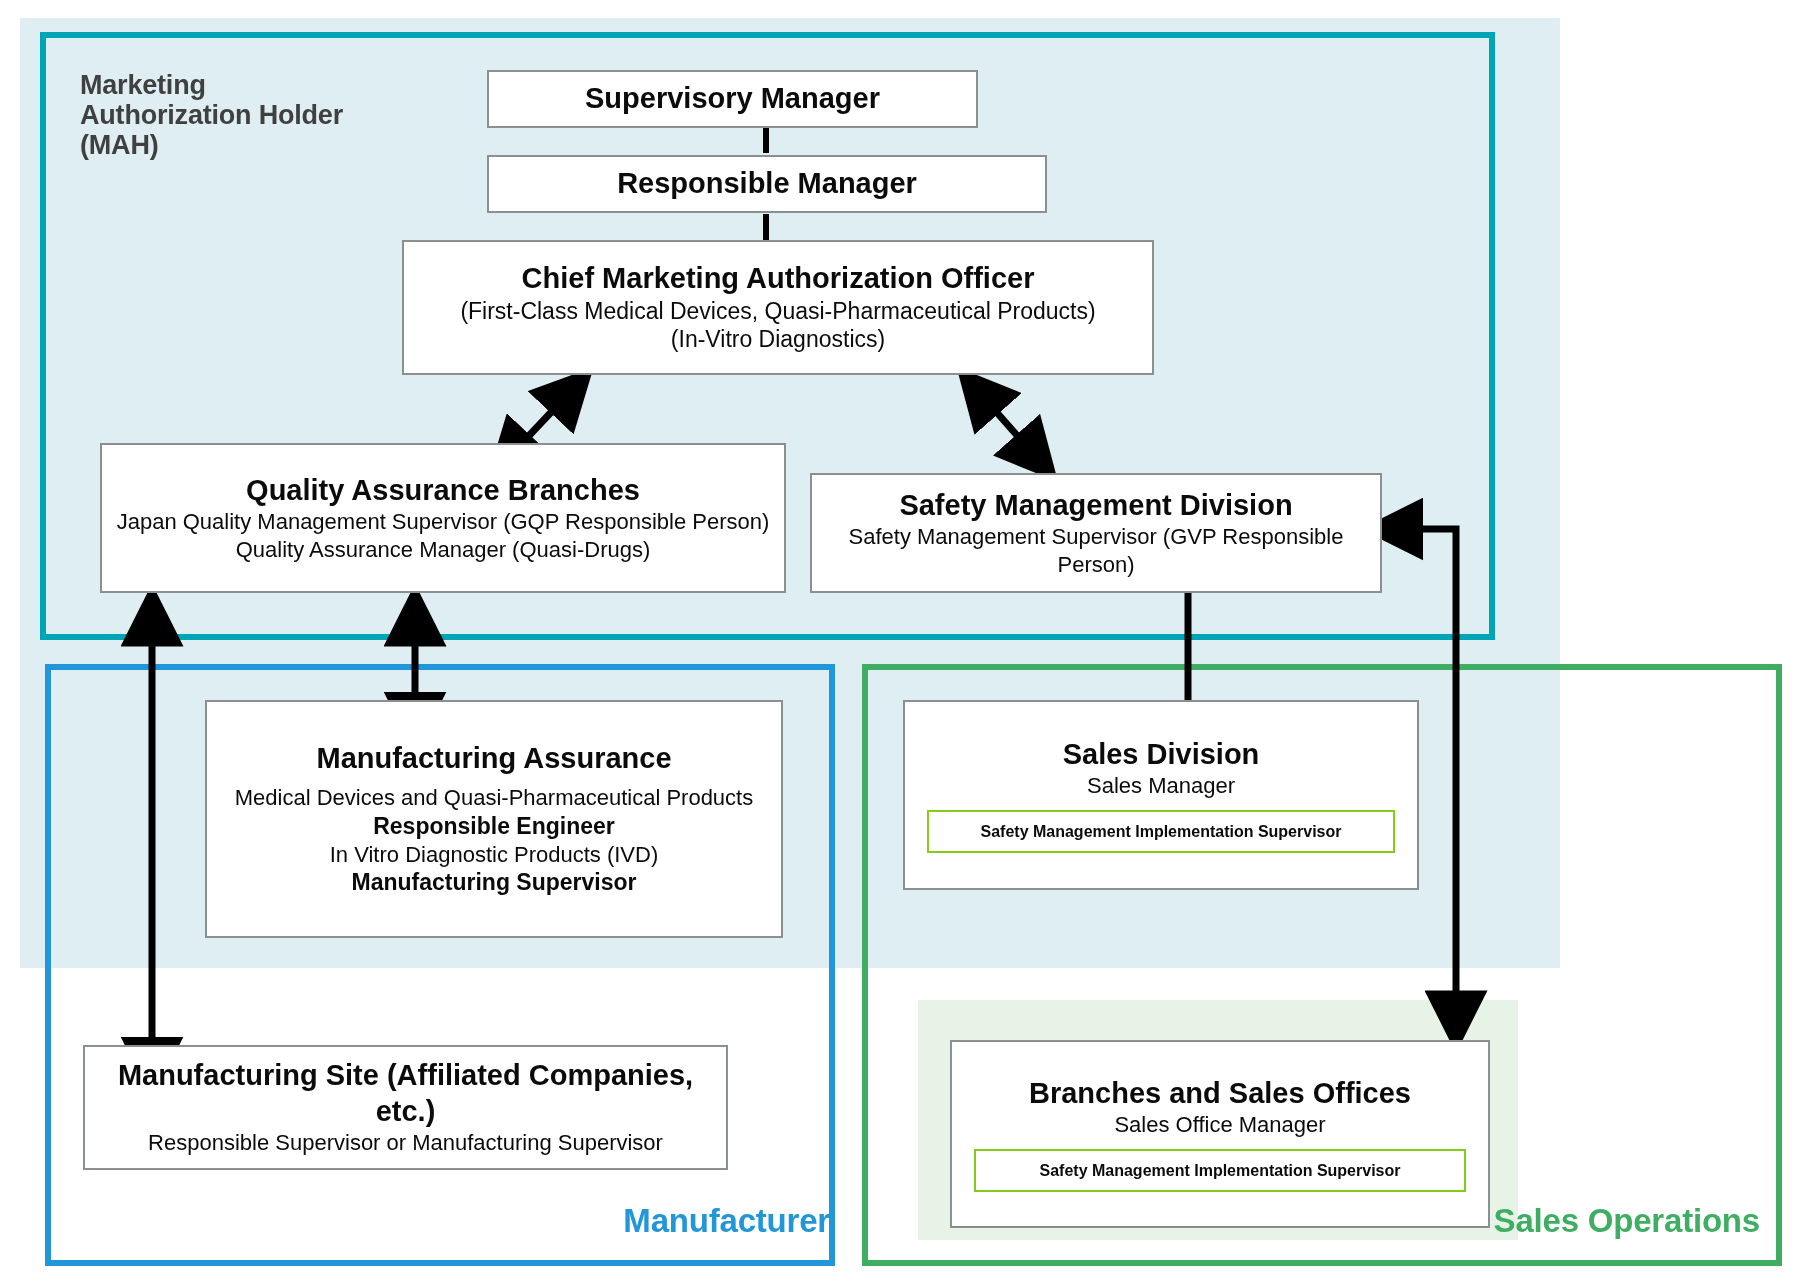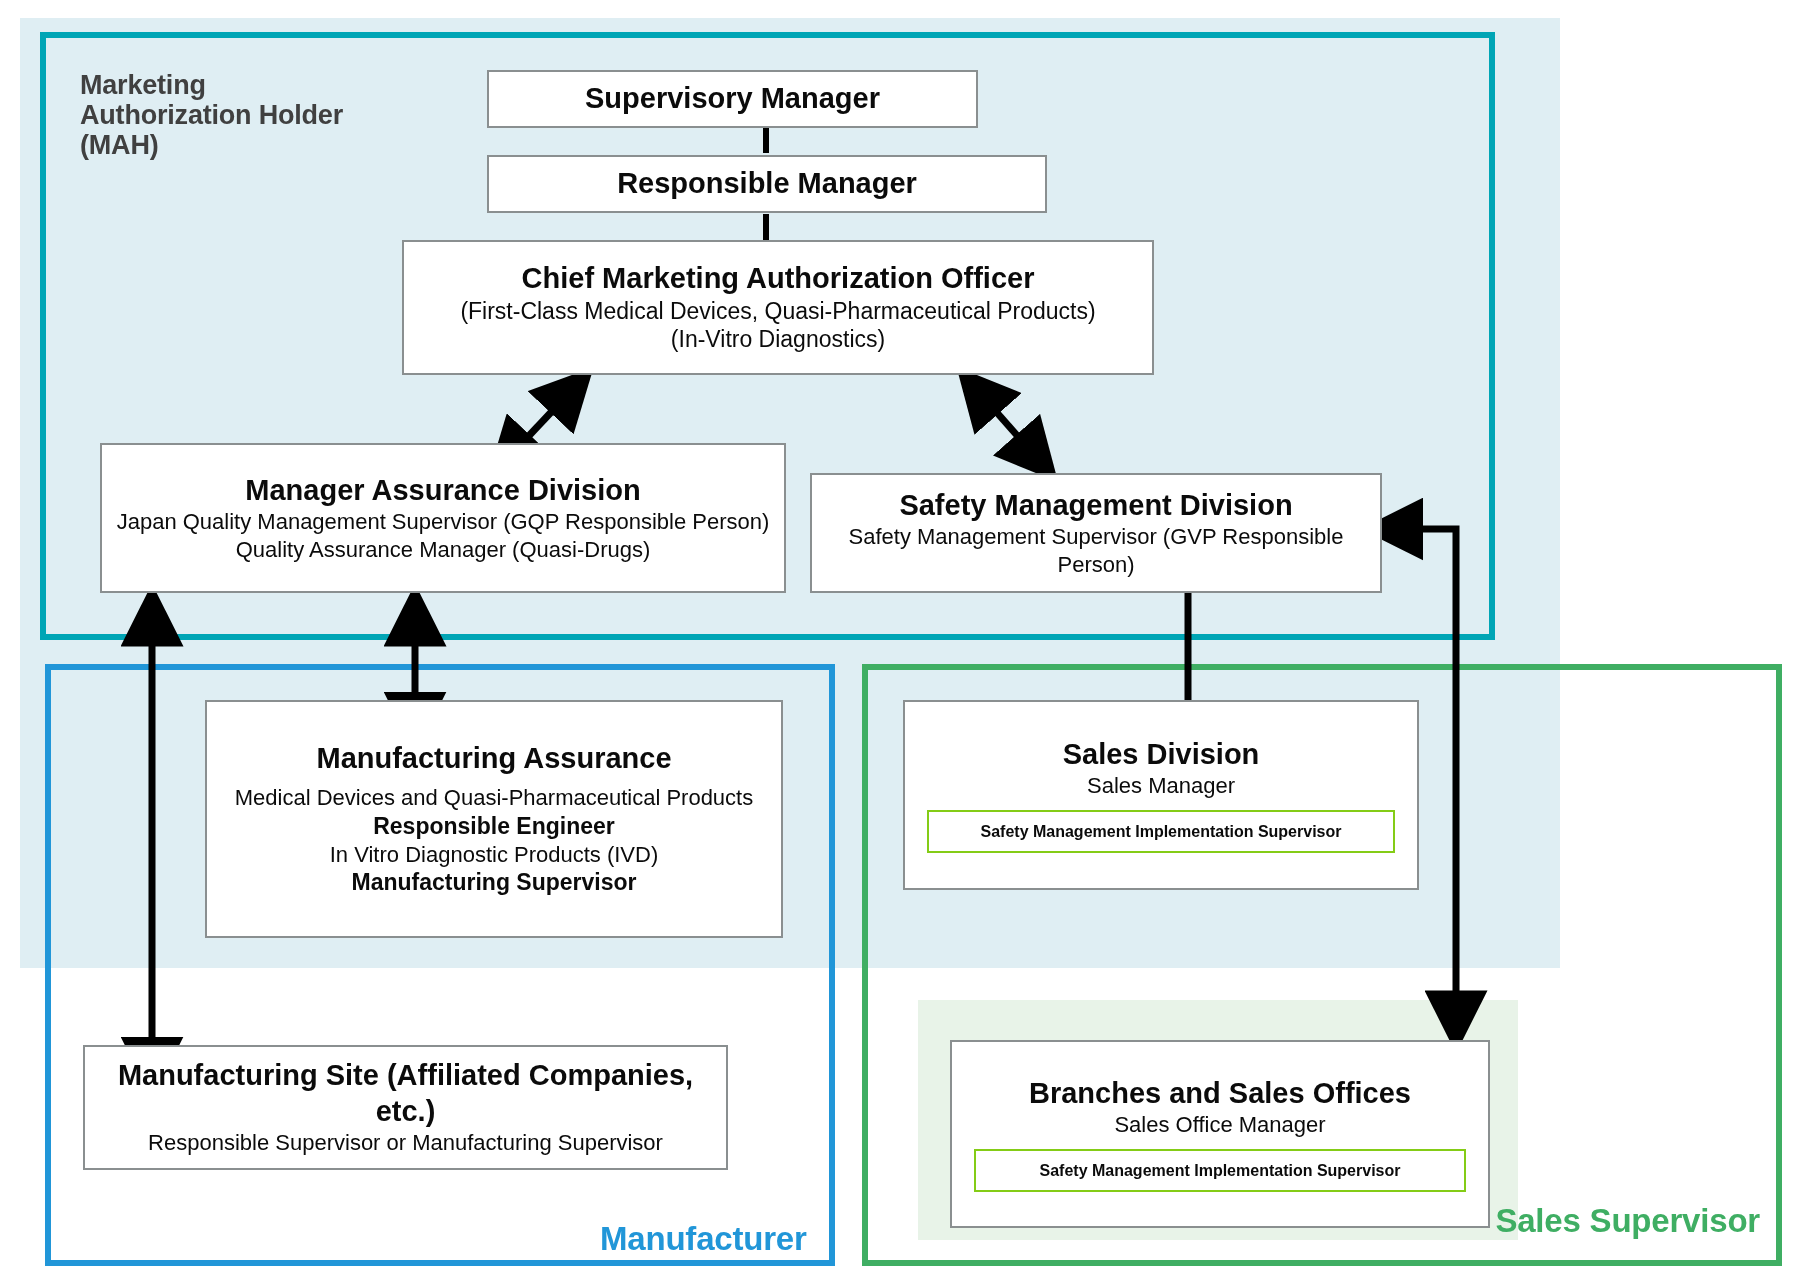--- a/index.html
+++ b/index.html
@@ -76,22 +76,22 @@
   <div class="tint" style="left:860px;top:660px;width:680px;height:308px;"></div>
   <div class="tint-green" style="left:918px;top:1000px;width:600px;height:240px;"></div>
 
   <div class="frame frame-mah" style="left:40px;top:32px;width:1455px;height:608px;"></div>
   <div class="frame frame-manu" style="left:45px;top:664px;width:790px;height:602px;"></div>
   <div class="frame frame-sales" style="left:862px;top:664px;width:920px;height:602px;"></div>
 
   <div class="group-label lbl-mah" style="left:80px;top:70px;width:360px;">Marketing
 Authorization Holder
 (MAH)</div>
-  <div class="group-label lbl-manu" style="left:600px;top:1203px;width:230px;text-align:left;margin-top:18px;">Manufacturer</div>
-  <div class="group-label lbl-sales" style="left:1475px;top:1203px;width:285px;text-align:right;">Sales Supervisor</div>
+  <div class="group-label lbl-manu" style="left:600px;top:1203px;width:230px;text-align:right;">Manufacturer</div>
+  <div class="group-label lbl-sales" style="left:1475px;top:1203px;width:285px;text-align:right;">Sales Operations</div>
 
   <svg id="wires" viewBox="0 0 1800 1287" xmlns="http://www.w3.org/2000/svg">
     <defs>
       <marker id="arrEnd" markerWidth="9" markerHeight="9" refX="1.2" refY="4.5" orient="auto" markerUnits="strokeWidth">
         <path d="M0,0 L9,4.5 L0,9 z" fill="#000"></path>
       </marker>
       <marker id="arrStart" markerWidth="9" markerHeight="9" refX="7.8" refY="4.5" orient="auto-start-reverse" markerUnits="strokeWidth">
         <path d="M0,0 L9,4.5 L0,9 z" fill="#000"></path>
       </marker>
     </defs>
@@ -121,21 +121,21 @@
     <div class="t-bold-lg">Responsible Manager</div>
   </div>
 
   <div class="node" style="left:402px;top:240px;width:752px;height:135px;">
     <div class="t-bold-lg">Chief Marketing Authorization Officer</div>
     <div class="t-reg">(First-Class Medical Devices, Quasi-Pharmaceutical Products)</div>
     <div class="t-reg">(In-Vitro Diagnostics)</div>
   </div>
 
   <div class="node" style="left:100px;top:443px;width:686px;height:150px;">
-    <div class="t-bold-lg">Manager Assurance Division</div>
+    <div class="t-bold-lg">Quality Assurance Branches</div>
     <div class="t-reg-sm">Japan Quality Management Supervisor (GQP Responsible Person)</div>
     <div class="t-reg-sm">Quality Assurance Manager (Quasi-Drugs)</div>
   </div>
 
   <div class="node" style="left:810px;top:473px;width:572px;height:120px;">
     <div class="t-bold-lg">Safety Management Division</div>
     <div class="t-reg-sm">Safety Management Supervisor (GVP Responsible Person)</div>
   </div>
 
   <div class="node" style="left:205px;top:700px;width:578px;height:238px;">

